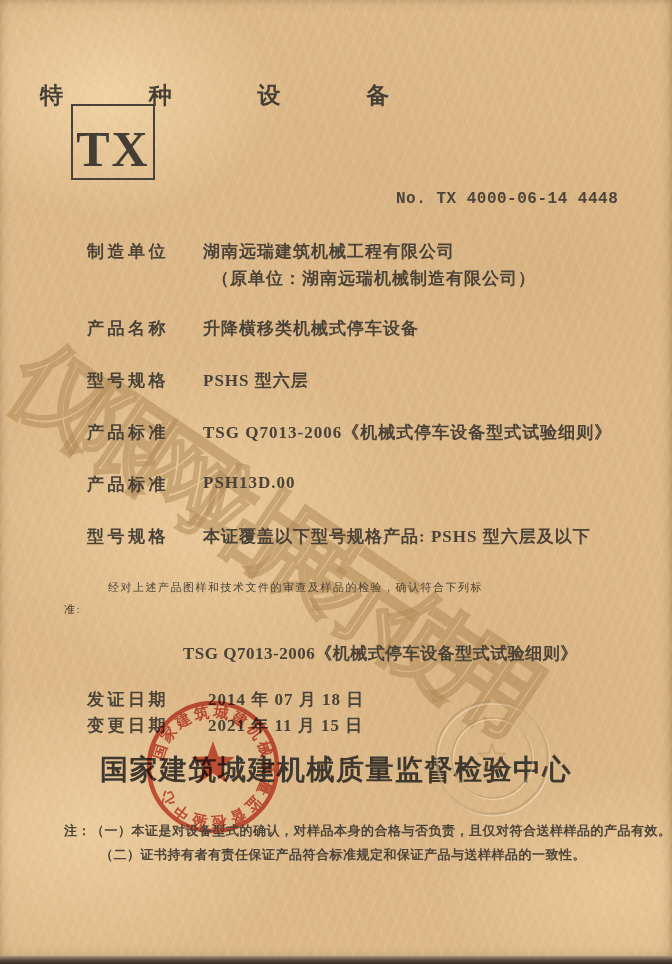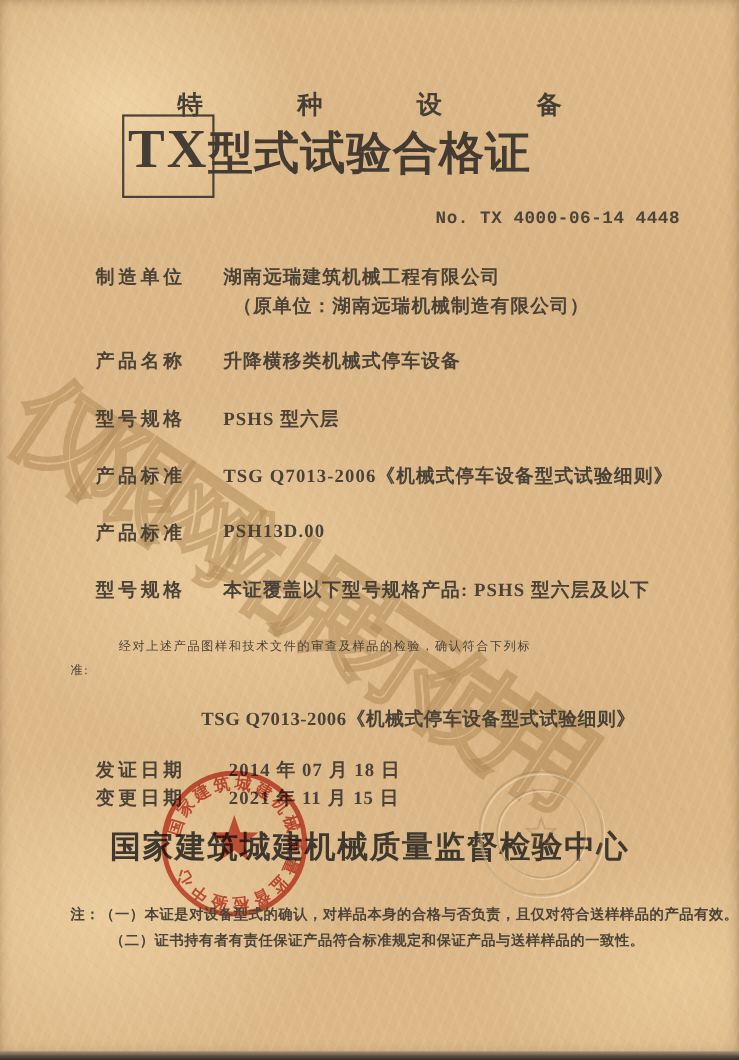--- a/index.html
+++ b/index.html
@@ -43,25 +43,25 @@
   .watermark{
     left:58px;top:316px;
     font-family:"DejaVu Sans","Liberation Sans",sans-serif;
     font-size:96px;font-weight:bold;letter-spacing:-22px;white-space:nowrap;
     transform:rotate(34deg);transform-origin:0 0;
     color:transparent;-webkit-text-stroke:2.5px var(--wm);
     opacity:0.85;pointer-events:none;
   }
   .tx-badge{
     left:71px;top:104px;width:80px;height:72px;
-    border:2.5px solid #49413a;display:flex;align-items:flex-start;justify-content:center;
-    font-size:50px;font-weight:bold;color:#453e37;letter-spacing:2px;margin-left:40px;
+    border:2.5px solid #49413a;display:flex;align-items:flex-end;justify-content:center;
+    font-size:50px;font-weight:bold;color:#453e37;letter-spacing:2px;
   }
   .category-title{
-    left:0;width:100%;top:80px;text-align:center;
+    left:0;width:100%;top:80px;text-align:left;
     font-size:23px;font-weight:bold;letter-spacing:40px;text-indent:40px;color:#453e35;
   }
   .main-title{
     left:0;width:100%;top:112px;text-align:center;
     font-size:41px;font-weight:bold;letter-spacing:1px;color:#443c33;
   }
   .serial{
     left:396px;top:190px;
     font-family:"Liberation Mono","DejaVu Sans Mono",monospace;
     font-size:16px;font-weight:bold;letter-spacing:0.5px;color:#4c4339;
@@ -85,21 +85,20 @@
 <div class="page">
   <div class="texture abs" style="left:0;top:0;right:0;bottom:0;"></div>
 
   <div class="abs watermark">仅限网站展示使用</div>
 
   <div class="abs tx-badge">
     <span>TX</span>
   </div>
 
   <div class="abs category-title">特 种 设 备</div>
-  <div class="abs main-title">型式试验合格证</div>
   <div class="abs serial">No. TX 4000-06-14 4448</div>
 
   <div class="abs row" style="top:240px;">
     <span class="lbl">制造单位</span>
     <span class="val">湖南远瑞建筑机械工程有限公司</span>
   </div>
   <div class="abs row" style="top:267px;">
     <span class="val" style="left:212px;">（原单位：湖南远瑞机械制造有限公司）</span>
   </div>
   <div class="abs row" style="top:317px;">

